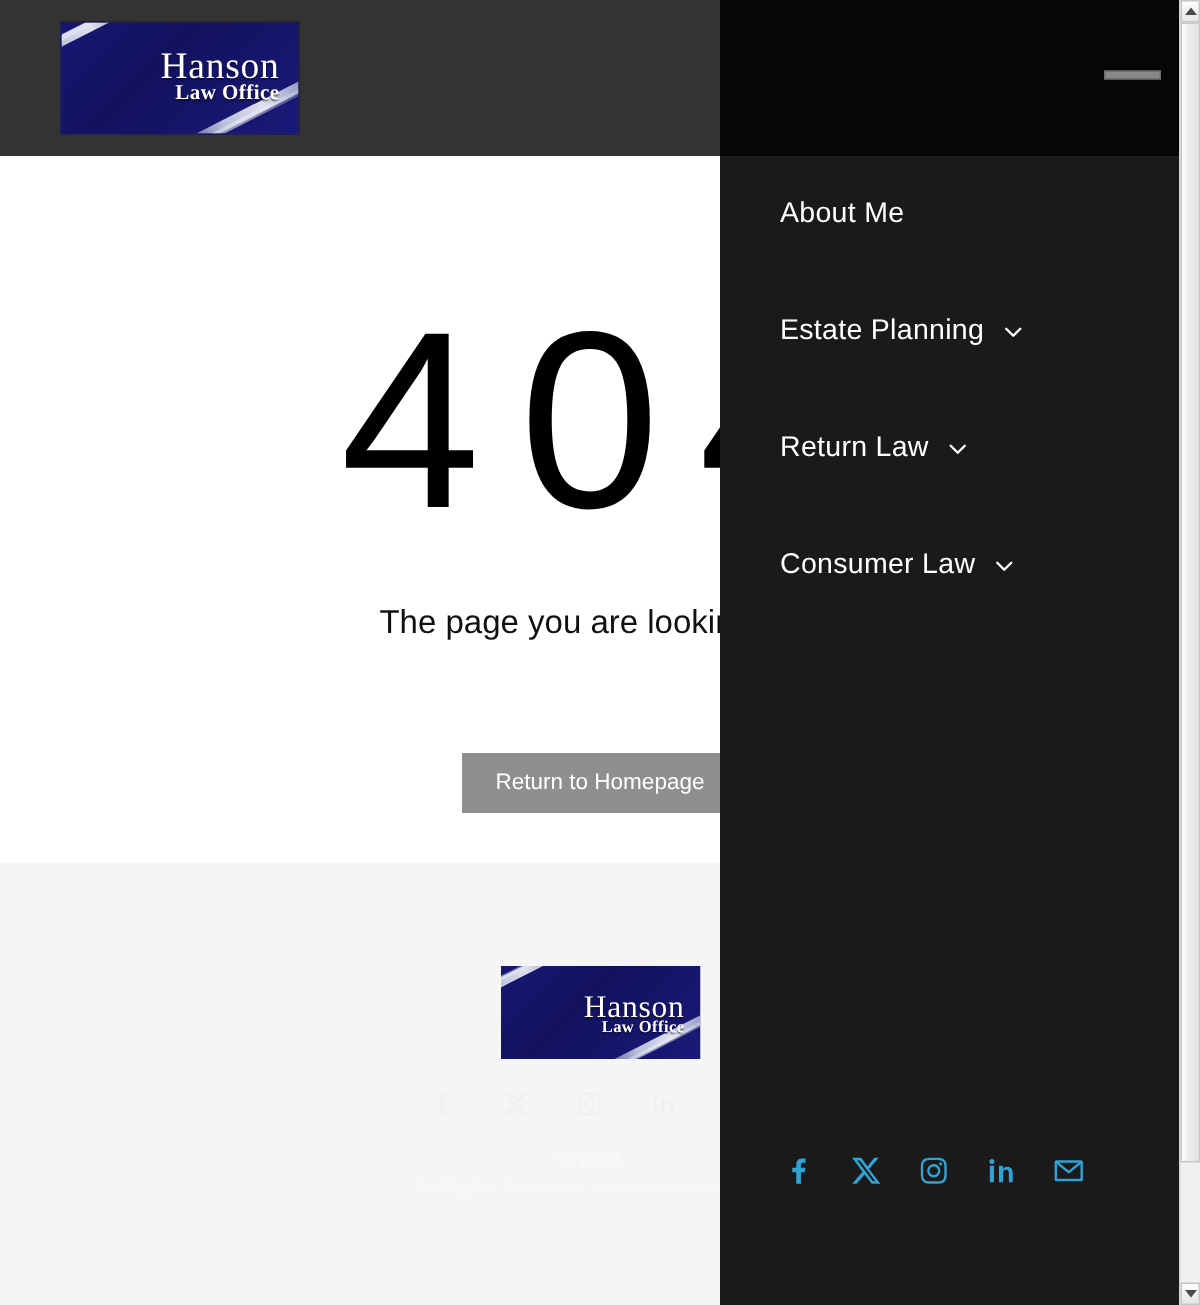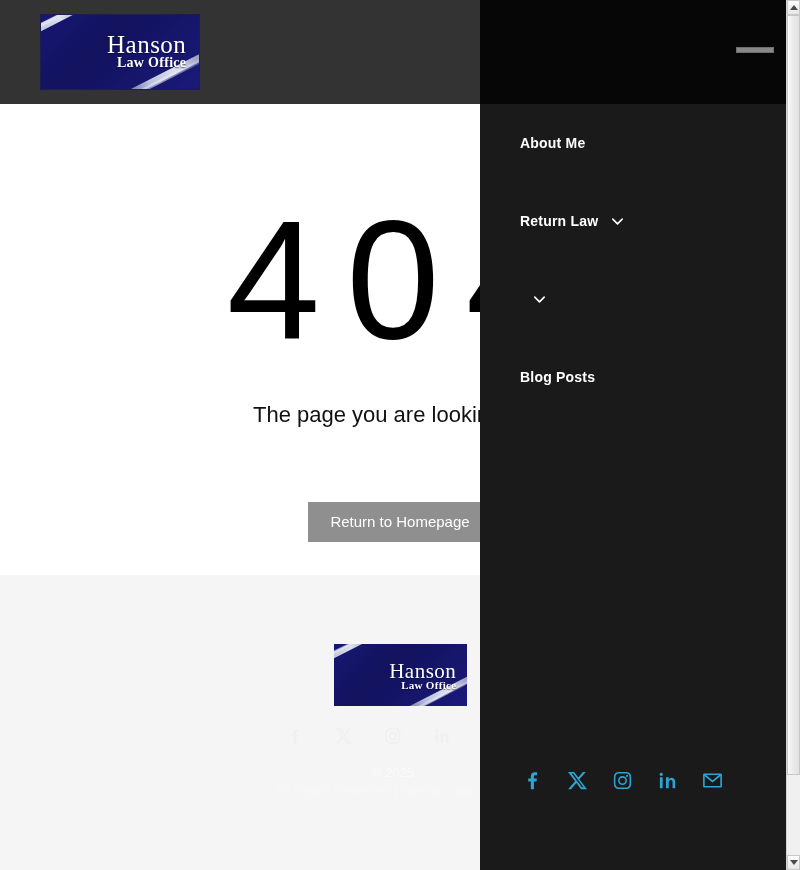--- a/index.html
+++ b/index.html
@@ -216,22 +216,22 @@
   }
   #nav-list li {
     height: 78px;
     display: flex;
     align-items: center;
     padding-left: 40px;
     cursor: pointer;
   }
   #nav-list .nav-label {
     color: #ffffff;
-    font-size: 14px;
-    font-weight: 700;
+    font-size: 19px;
+    font-weight: 400;
     letter-spacing: .2px;
     white-space: nowrap;
   }
   #nav-list .chev {
     margin-left: 12px;
     display: inline-flex;
     align-items: center;
     color: #ffffff;
   }
   #nav-list .chev svg { width: 15px; height: 15px; }
@@ -362,37 +362,43 @@
     </div>
 
     <div id="nav-panel">
       <div id="nav-panel-top"></div>
 
       <ul id="nav-list">
         <li>
           <span class="nav-label">About Me</span>
         </li>
         <li>
+          <span class="nav-label">Estate Planning</span>
+          <span class="chev">
+              <svg viewBox="0 0 16 16">
+                <path d="M3 5.5 L8 10.5 L13 5.5" fill="none" stroke="#ffffff" stroke-width="1.7" stroke-linecap="round" stroke-linejoin="round"></path>
+              </svg>
+            </span>
+        </li>
+        <li>
           <span class="nav-label">Return Law</span>
           <span class="chev">
               <svg viewBox="0 0 16 16">
                 <path d="M3 5.5 L8 10.5 L13 5.5" fill="none" stroke="#ffffff" stroke-width="1.7" stroke-linecap="round" stroke-linejoin="round"></path>
               </svg>
             </span>
         </li>
         <li>
+          <span class="nav-label">Consumer Law</span>
           <span class="chev">
               <svg viewBox="0 0 16 16">
                 <path d="M3 5.5 L8 10.5 L13 5.5" fill="none" stroke="#ffffff" stroke-width="1.7" stroke-linecap="round" stroke-linejoin="round"></path>
               </svg>
             </span>
         </li>
-        <li>
-          <span class="nav-label">Blog Posts</span>
-        </li>
       </ul>
 
       <div id="nav-social">
         <span class="soc">
           <svg viewBox="0 0 24 24">
               <path d="M13.5 21v-8h2.7l.4-3.1h-3.1V7.9c0-.9.25-1.5 1.55-1.5h1.65V3.6c-.29-.04-1.27-.12-2.41-.12-2.39 0-4.03 1.46-4.03 4.14V9.9H7.5V13h2.76v8h3.24z"></path>
             </svg>
         </span>
         <span class="soc">
           <svg viewBox="0 0 24 24">

